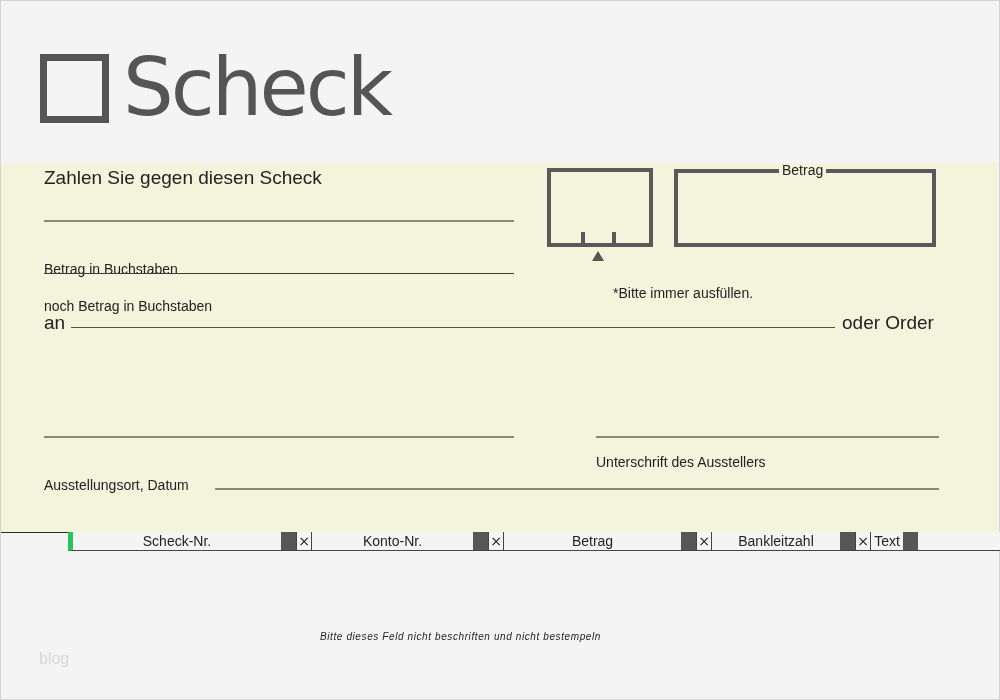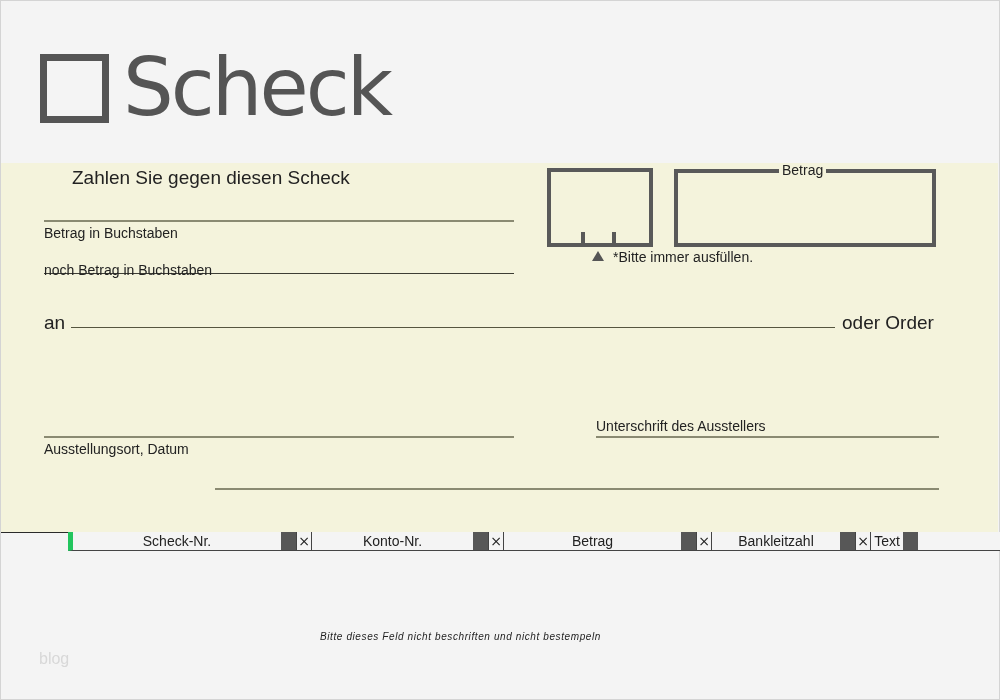--- a/index.html
+++ b/index.html
@@ -23,21 +23,21 @@
       font-family: "DejaVu Sans", sans-serif; font-weight: normal;
       font-size: 80px; letter-spacing: -3px; color: #555555; line-height: 100px;
     }
     
     .check-body {
       position: absolute; left: 1px; top: 163px; width: 997px; height: 369px;
       background: #f4f3dc;
     }
     .hline { position: absolute; height: 2px; background: #8a8a72; }
     .hline.dark { background: #3d3d34; height: 1px; }
-    .label-sm { position: absolute; font-size: 14px; color: #222; white-space: nowrap; }
+    .label-sm { position: absolute; font-size: 14px; color: #222; white-space: nowrap; margin-top: 36px; }
     .label-lg { position: absolute; font-size: 19px; color: #222; white-space: nowrap; }
     .box {
       position: absolute; border: 4px solid #595959; box-sizing: border-box;
     }
     .tick { position: absolute; width: 4px; height: 11px; background: #595959; }
     .amount-legend {
       position: absolute; background: #f4f3dc; padding: 0 3px;
       font-size: 14px; color: #222; line-height: 14px;
     }
     .arrow-up {
@@ -75,21 +75,21 @@
 </head>
 <body>
 
 <div class="frame"></div>
 
 <div class="logo-square"></div>
 <div class="logo-title">Scheck</div>
 
 <div class="check-body"></div>
 
-<div class="label-lg" style="left:44px; top:167px;margin-left:28px;">Zahlen Sie gegen diesen Scheck</div>
+<div class="label-lg" style="left:44px; top:167px;">Zahlen Sie gegen diesen Scheck</div>
 
 <div class="hline" style="left:44px; top:220px; width:470px;"></div>
 <div class="label-sm" style="left:44px; top:225px;">Betrag in Buchstaben</div>
 
 <div class="hline dark" style="left:44px; top:273px; width:470px;"></div>
 <div class="label-sm" style="left:44px; top:262px;">noch Betrag in Buchstaben</div>
 
 <div class="box" style="left:547px; top:168px; width:106px; height:79px;"></div>
 <div class="tick" style="left:581px; top:232px;"></div>
 <div class="tick" style="left:612px; top:232px;"></div>

